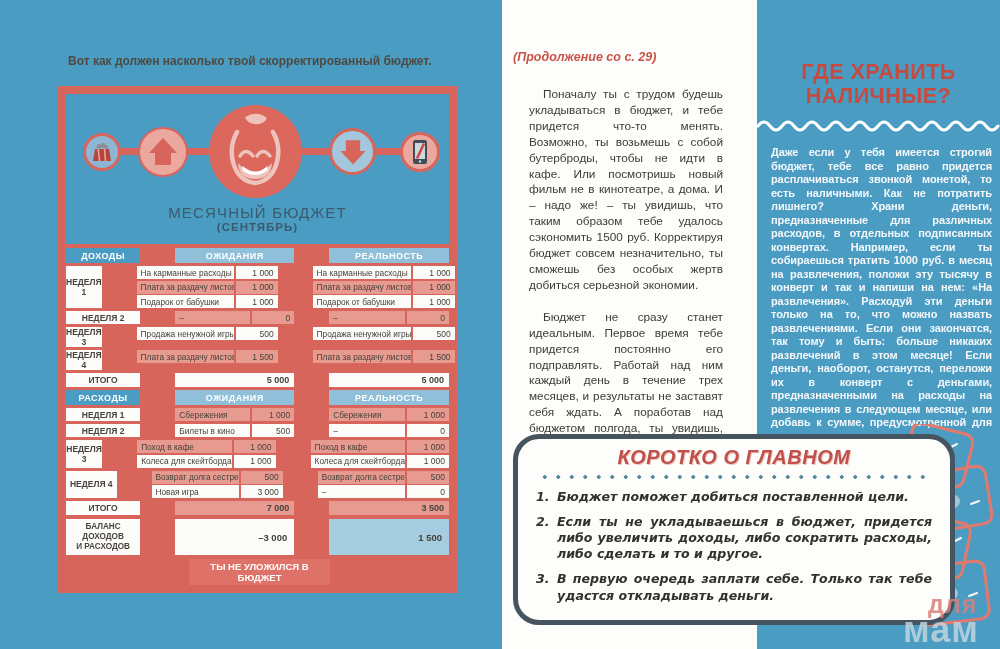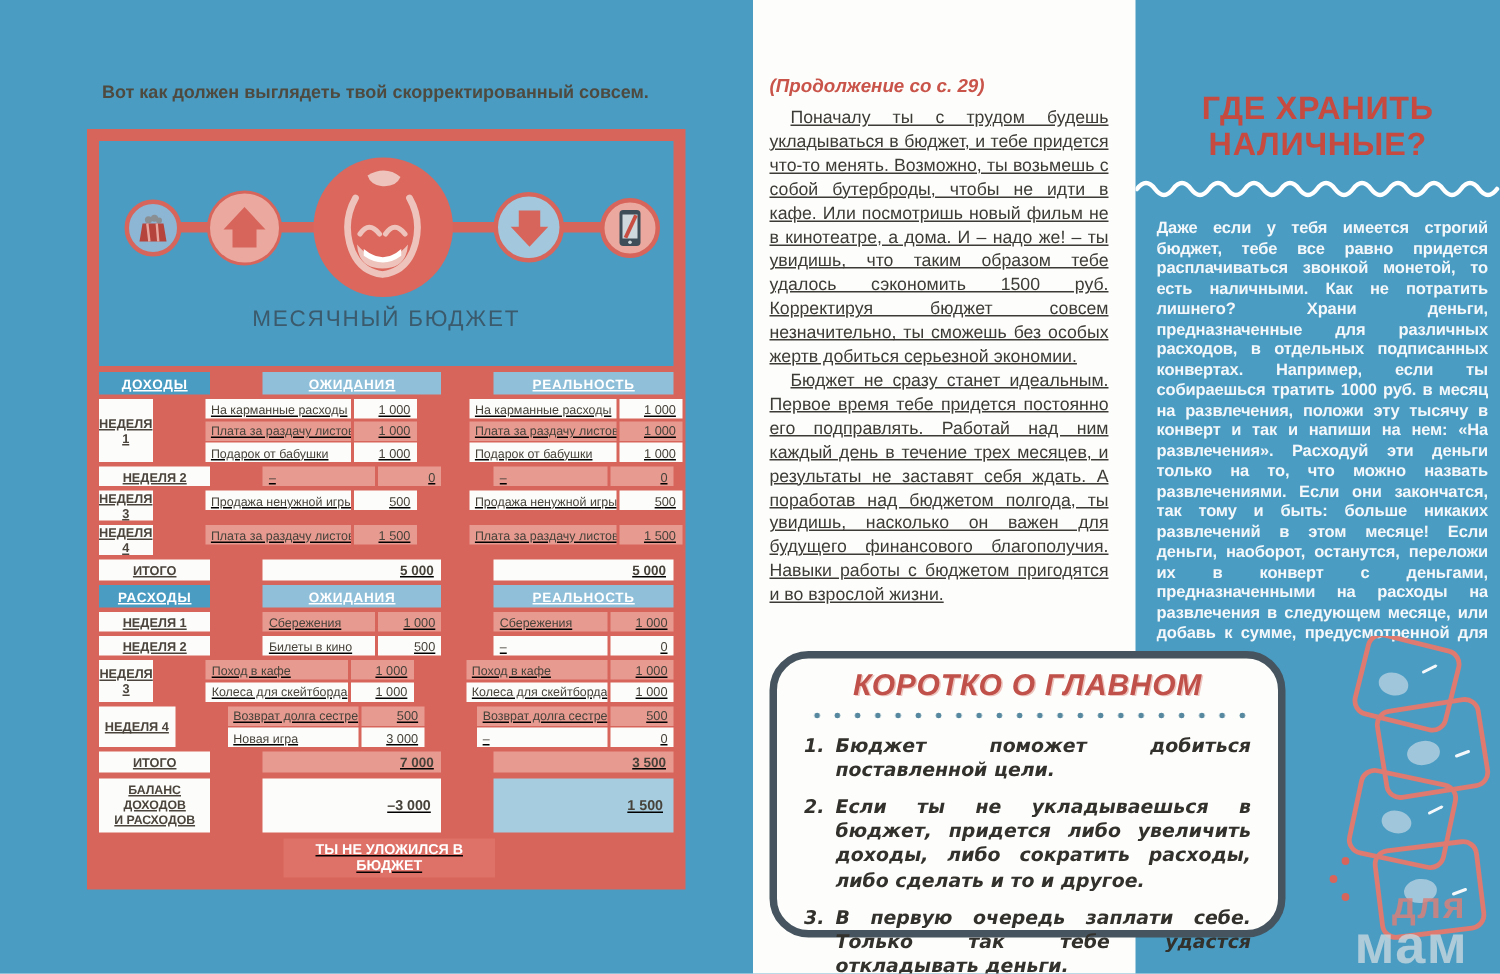--- a/index.html
+++ b/index.html
@@ -19,21 +19,21 @@
   .c-gift{left:17px;top:39px;width:38px;height:38px;background:#8db5d4;border:3px solid #d8655b;}
   .c-up{left:72px;top:33px;width:50px;height:50px;background:#eba89f;border:2px solid #d8655b;}
   .c-face{left:143px;top:11px;width:93px;height:93px;background:#db675d;}
   .c-down{left:263px;top:34px;width:47px;height:47px;background:#a3c8dd;border:3px solid #d8655b;}
   .c-phone{left:334px;top:38px;width:40px;height:40px;background:#eba89f;border:3px solid #d8655b;}
   .ttitle{position:absolute;left:0;top:110px;width:100%;text-align:center;color:#3b5a6c;}
   .ttitle .l1{font-size:15px;font-weight:normal;letter-spacing:1.2px;}
   .ttitle .l2{font-size:11.5px;font-weight:bold;letter-spacing:1px;}
   
   .trow{display:flex;margin-top:3px;}
-  .cell{box-sizing:border-box;text-decoration:underline;}
+  .cell{box-sizing:border-box;}
   .lbl{width:88px;margin-right:6px;background:#fcfcfa;display:flex;align-items:center;justify-content:center;
        font-size:8.5px;font-weight:bold;color:#4a443c;text-align:center;}
   .wcol{width:141px;margin-right:6px;display:flex;flex-direction:column;margin-left:29px;}
   .wcol.last{width:142px;margin-right:0;}
   .sec{height:15px;}
   .sec .lbl{background:#4a9cc3;color:#fff;font-size:9px;letter-spacing:.5px;}
   .sec .wcol{background:#8fbfd9;align-items:center;justify-content:center;flex-direction:row;
        color:#fff;font-weight:bold;font-size:9px;letter-spacing:.5px;}
   .line{display:flex;height:13px;margin-top:1.5px;}
   .line:first-child{margin-top:0;}
@@ -51,23 +51,23 @@
        font-size:9.5px;font-weight:bold;color:#46423a;}
   .balblue{background:#a6cce0;}
   .bannerrow{height:26px;margin-top:4px;}
   .spacer{width:88px;margin-right:6px;}
   .banner{display:flex;align-items:center;justify-content:center;text-align:center;color:#fff;font-weight:bold;}
   .banner.fail{background:#de7168;font-size:9.5px;}
   .banner.ok{background:#4a9cc3;font-size:8px;line-height:1.3;white-space:pre-line;}
   
   .contnote{left:513px;top:50px;width:230px;font-size:12.5px;font-weight:bold;font-style:italic;color:#c9544a;}
   .midtext{left:513px;top:71px;width:226px;font-size:11.8px;line-height:15.9px;color:#3d3b35;text-align:justify;}
-  .midtext p{margin:0;text-indent:14px;text-decoration:underline;}
-  
-  .sbox{left:513px;top:434px;width:344px;height:191px;background:#fdfdfb;border:5px solid #46545f;
+  .midtext p{margin:16px;text-indent:14px;}
+  
+  .sbox{left:513px;top:434px;width:442px;height:191px;background:#fdfdfb;border:5px solid #46545f;
         border-radius:26px;box-sizing:border-box;z-index:6;padding:7px 18px 0 18px;}
   .stitle{text-align:center;font-size:20px;font-weight:bold;font-style:italic;color:#c0504a;
         text-shadow:1px 1px 0 rgba(228,160,150,.6);letter-spacing:.5px;}
   .sdots{height:6px;margin:5px 2px 9px 2px;
         background-image:radial-gradient(circle,#56889f 1.7px,rgba(0,0,0,0) 2.1px);
         background-size:13.5px 6px;background-repeat:repeat-x;background-position:0 50%;}
   .sitem{display:flex;margin-bottom:9px;font-family:"DejaVu Sans",sans-serif;
         font-style:italic;font-weight:bold;font-size:12.6px;line-height:1.28;color:#33312c;}
   .snum{width:21px;flex:none;}
   .stxt{flex:1;text-align:justify;}
@@ -79,21 +79,21 @@
         font-size:11px;font-weight:bold;line-height:13.5px;text-align:justify;letter-spacing:-.1px;}
   .rillu{right:0;top:424px;z-index:1;}
   .wm{z-index:8;font-weight:bold;line-height:1;letter-spacing:1px;}
   .wm-top{left:928px;top:592px;font-size:25px;color:rgba(215,128,122,.85);}
   .wm-bottom{left:903px;top:612px;font-size:36px;color:rgba(198,215,223,.8);}
 </style>
 </head>
 <body>
 
 <div class="abs panel-left">
-  <div class="abs intro">Вот как должен выглядеть твой скорректированный совсем.</div>
+  <div class="abs intro">Вот как должен насколько твой скорректированный бюджет.</div>
 
   <div class="abs btable">
 
     <div class="thead">
       <div class="iconline"></div>
 
       <div class="circ c-gift">
         <svg width="24" height="24" viewBox="0 0 24 24">
           <circle cx="9" cy="6.5" r="2.4" fill="#8a8f94"></circle>
             <circle cx="13" cy="5.5" r="2.4" fill="#8a8f94"></circle>
@@ -130,20 +130,21 @@
         <svg width="24" height="26" viewBox="0 0 24 26">
           <rect x="5" y="1" width="14" height="24" rx="2.5" fill="#3e4d57"></rect>
           <rect x="7" y="4" width="10" height="16" fill="#cfd8dd"></rect>
           <path d="M16,4.5 L9,19.5" stroke="#c84e44" stroke-width="2.6"></path>
           <circle cx="12" cy="22.5" r="1.2" fill="#cfd8dd"></circle>
         </svg>
       </div>
 
       <div class="ttitle">
         <div class="l1">МЕСЯЧНЫЙ БЮДЖЕТ</div>
+        <div class="l2">(СЕНТЯБРЬ)</div>
       </div>
     </div>
 
     <div class="trow sec">
       <div class="cell lbl">ДОХОДЫ</div>
       <div class="cell wcol">ОЖИДАНИЯ</div>
       <div class="cell wcol last">РЕАЛЬНОСТЬ</div>
     </div>
 
     <div class="trow">

